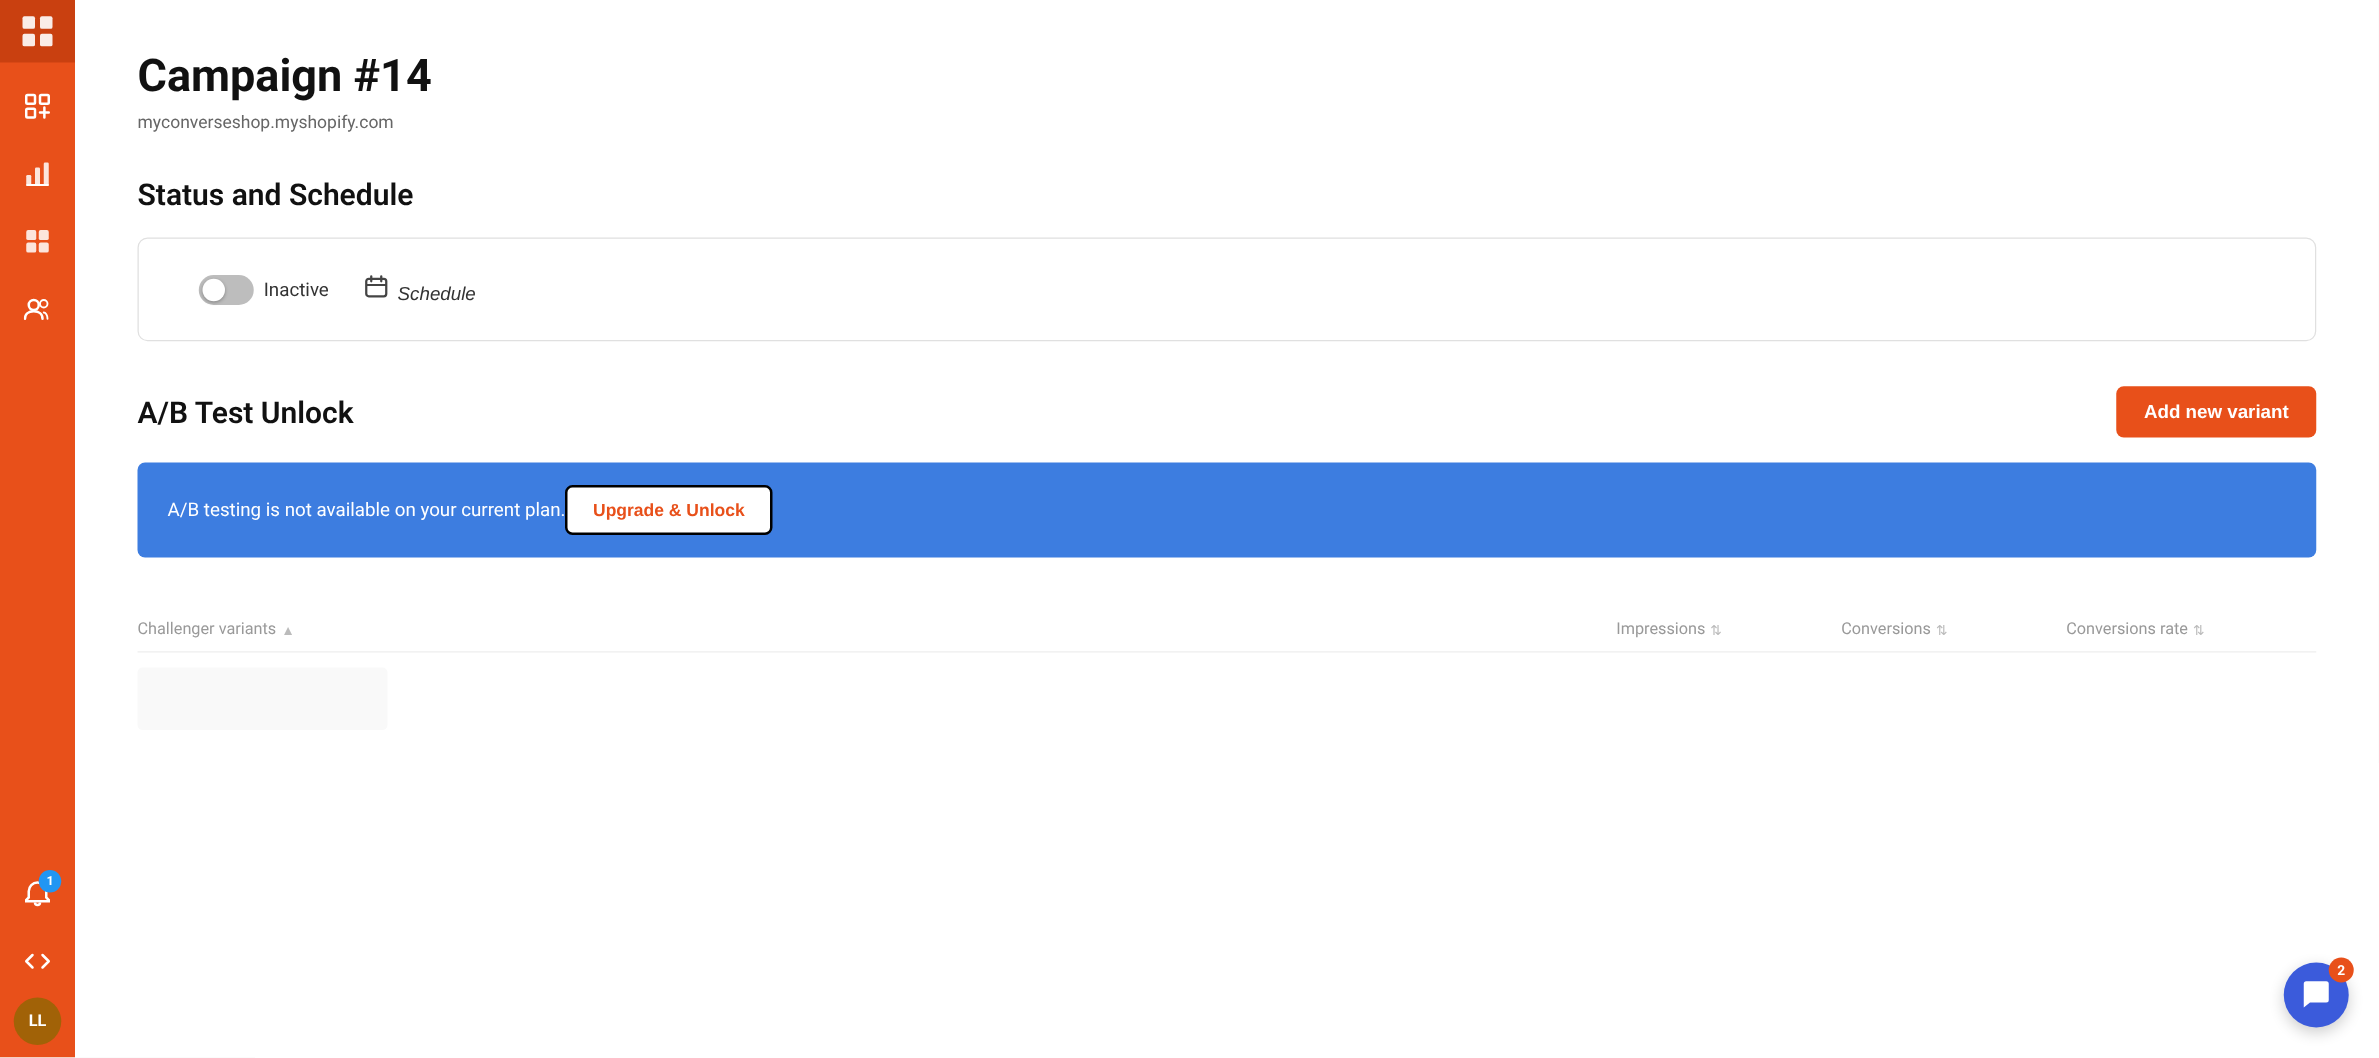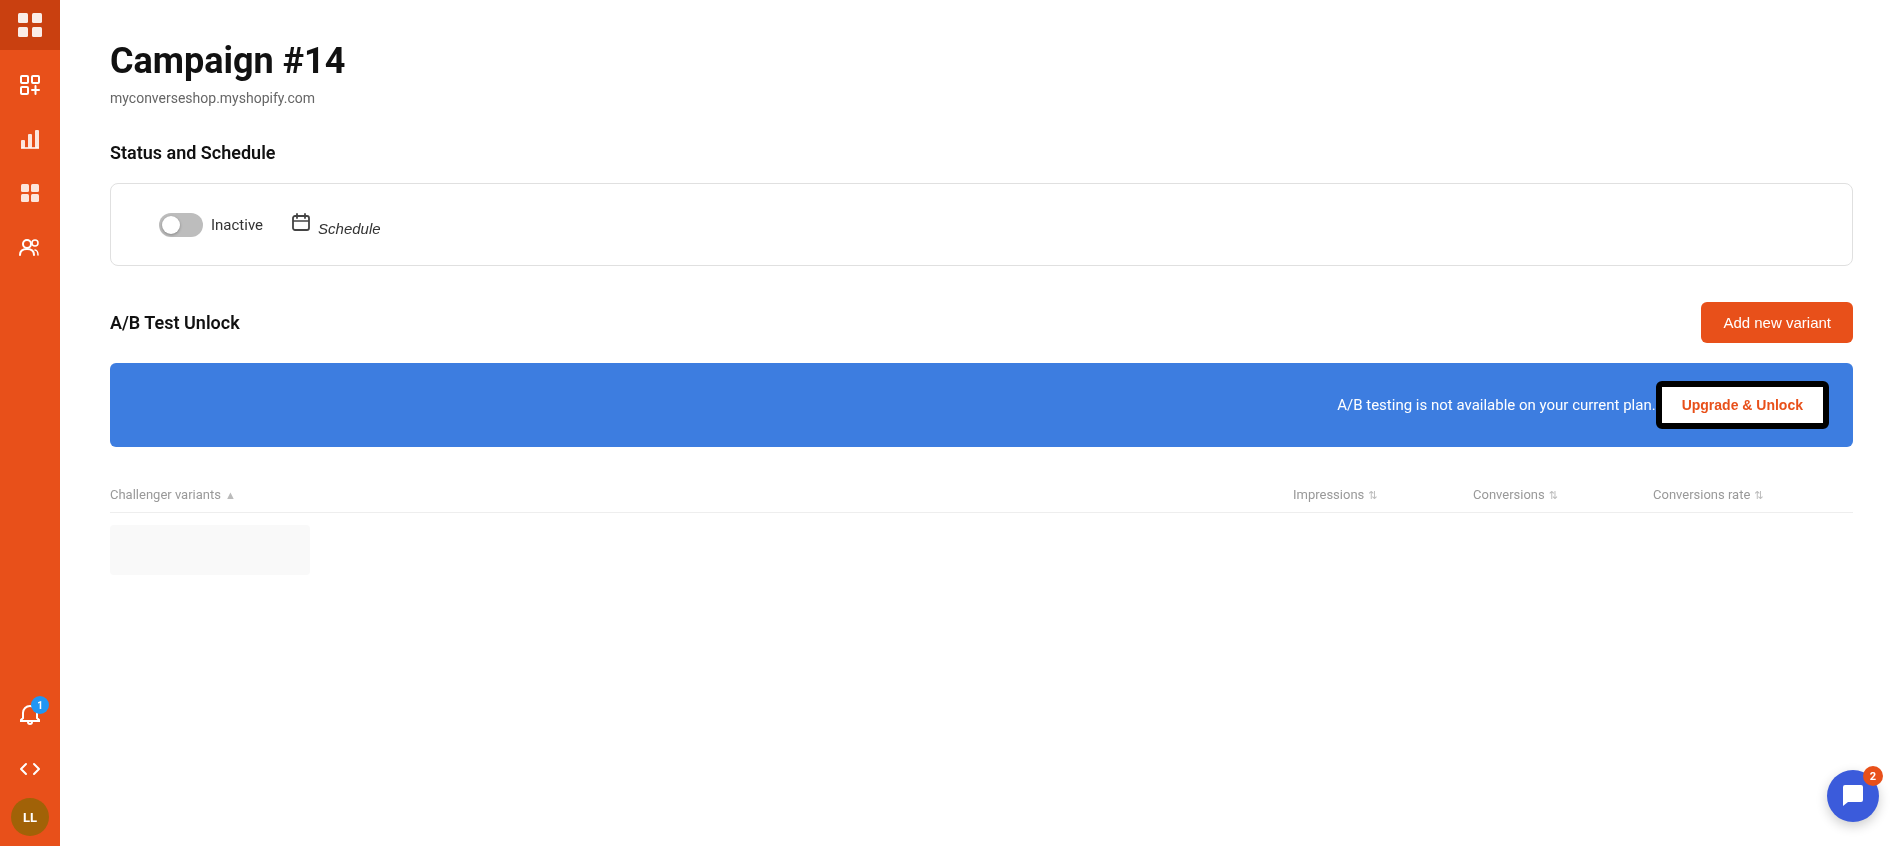--- a/index.html
+++ b/index.html
@@ -136,21 +136,21 @@
       margin-bottom: 8px;
     }
 
     .page-subtitle {
       font-size: 14px;
       color: #666;
       margin-bottom: 36px;
     }
 
     .section-title {
-      font-size: 18px;
+      font-size: 24px;
       font-weight: 600;
       color: #111;
       margin-bottom: 20px;
     }
 
     
     .card {
       border: 1px solid #e0e0e0;
       border-radius: 8px;
       padding: 28px 48px;
@@ -222,42 +222,42 @@
       margin-bottom: 20px;
     }
 
     .add-variant-btn {
       background: #e8501a;
       color: white;
       border: none;
       border-radius: 6px;
       padding: 12px 22px;
       font-size: 15px;
-      font-weight: 400;
+      font-weight: 700;
       cursor: pointer;
     }
 
     .ab-banner {
       background: #3d7de0;
       border-radius: 6px;
       padding: 18px 24px;
       display: flex;
       align-items: center;
-      justify-content: flex-end;
-      margin-bottom: 30px;
+      justify-content: flex-start;
+      margin-bottom: 40px;
     }
 
     .ab-banner-text {
       color: white;
       font-size: 15px;
     }
 
     .upgrade-btn {
       background: white;
-      border: 6px solid #000000;
+      border: 2px solid #000000;
       border-radius: 6px;
       padding: 10px 20px;
       font-size: 14px;
       font-weight: 600;
       color: #e8501a;
       cursor: pointer;
       white-space: nowrap;
     }
 
     

